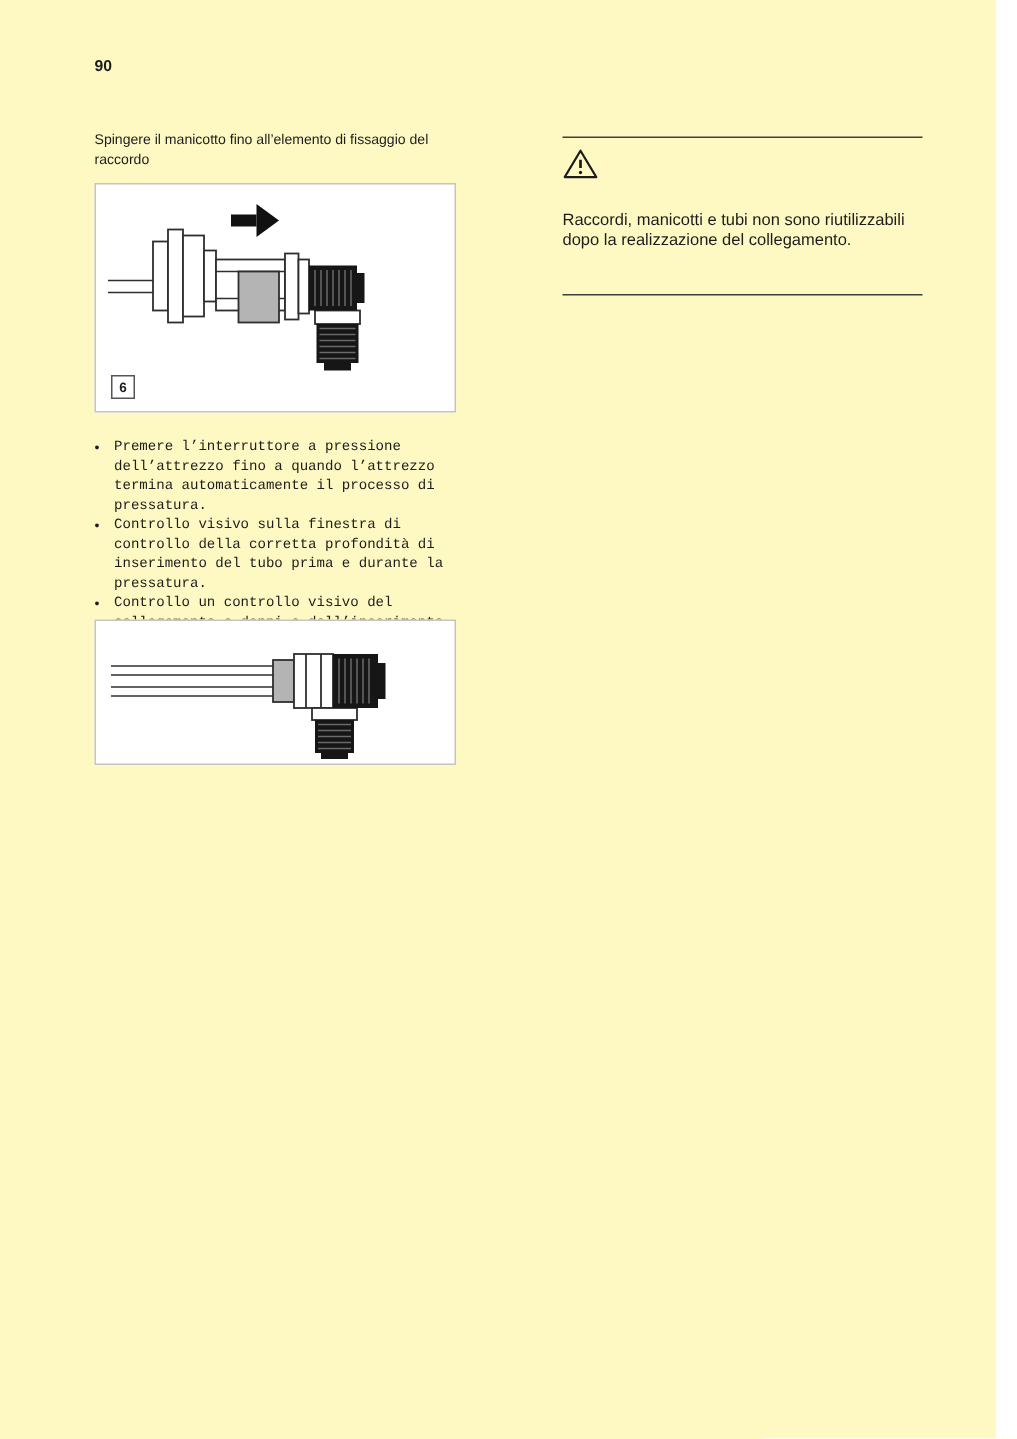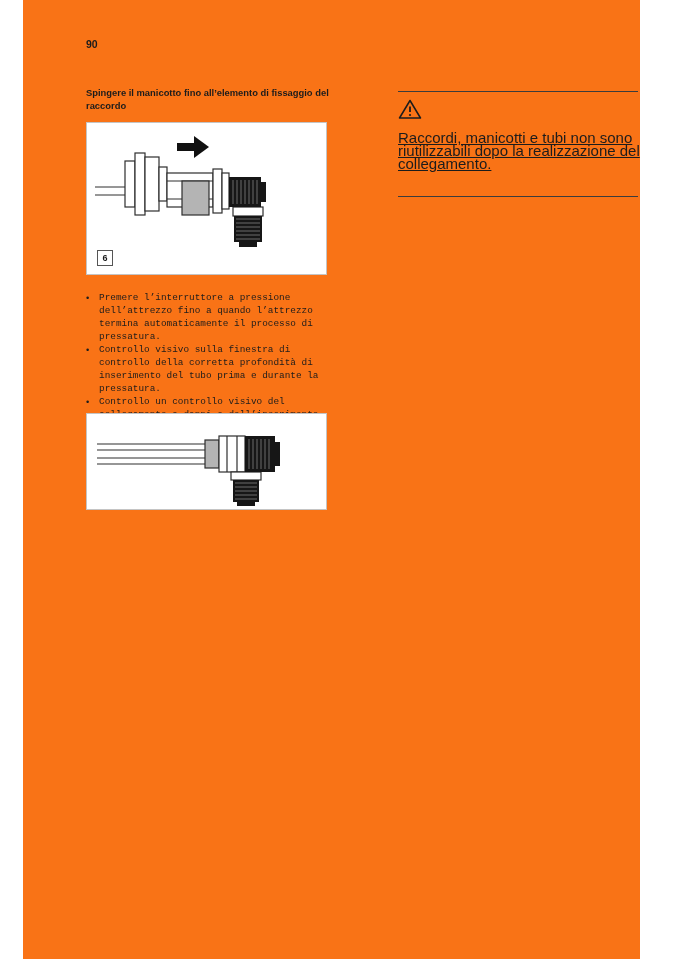--- a/index.html
+++ b/index.html
@@ -1,32 +1,31 @@
 <!DOCTYPE html>
 <html><head>
 <meta charset="utf-8">
 <style>
   * { margin:0; padding:0; box-sizing:border-box; }
   html,body { background:#ffffff; }
   .page {
     position:relative;
-    width:617px; height:959px;
-    background:#f97316;
+    width:664px; height:959px;
+    background:#fef9c3;
     font-family:"Liberation Sans", sans-serif;
     color:#1c1c1c;
     overflow:hidden;
-    margin-left:23px;
   }
   .page-number {
     position:absolute; left:63px; top:38px;
     font-size:10.5px; font-weight:bold;
   }
   .heading {
     position:absolute; left:63px; top:86px; width:246px;
-    font-size:9.4px; font-weight:bold; line-height:13px;
+    font-size:9.4px; font-weight:normal; line-height:13px;
   }
   .figure {
     position:absolute; left:63px;
     border:1px solid #c4c4c4; background:#fff;
   }
   .figure.f1 { top:122px; width:241px; height:153px; }
   .figure.f2 { top:413px; width:241px; height:97px; }
   .fig-label {
     position:absolute; left:10px; bottom:8px;
     width:16px; height:16px; border:1px solid #555;
@@ -42,22 +41,22 @@
   .bullet .dot { flex:0 0 13px; }
   .bullet .txt { flex:1 1 auto;font-family:Liberation Mono, monospace; }
   .rule {
     position:absolute; left:375px; width:240px;
     border-top:1px solid #3c3c3c; height:0;
   }
   .rule.top { top:91px; }
   .rule.bottom { top:196px; }
   .warn-icon { position:absolute; left:375px; top:98px; width:24px; height:22px; }
   .warn-text {
-    position:absolute; left:375px; top:131px; width:242px;
-    font-size:15px; line-height:13px;text-decoration:underline;
+    position:absolute; left:375px; top:141px; width:242px;
+    font-size:11px; line-height:13px;
   }
 </style>
 </head>
 <body>
 
 <div class="page">
 
   <div class="page-number">90</div>
 
   <div class="heading">Spingere il manicotto fino all’elemento di fissaggio del raccordo</div>

